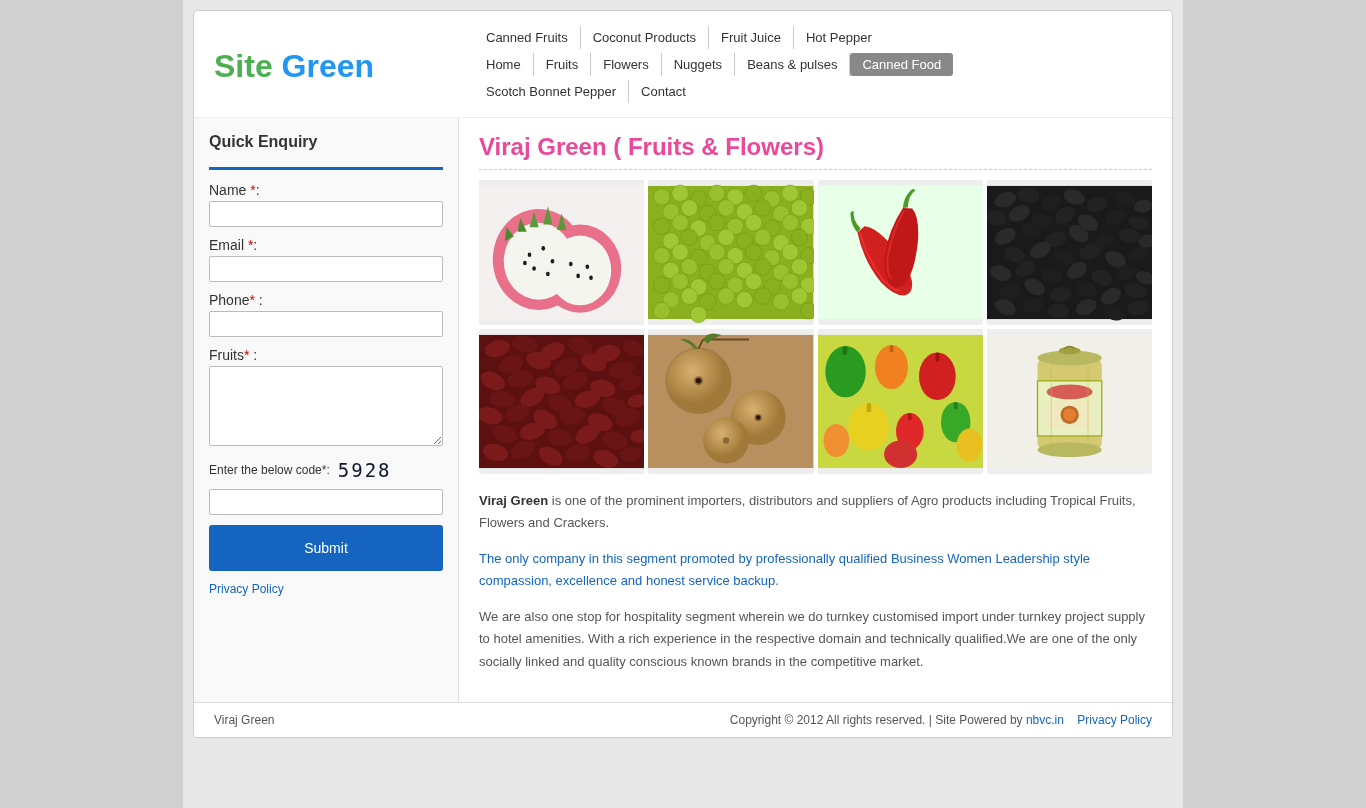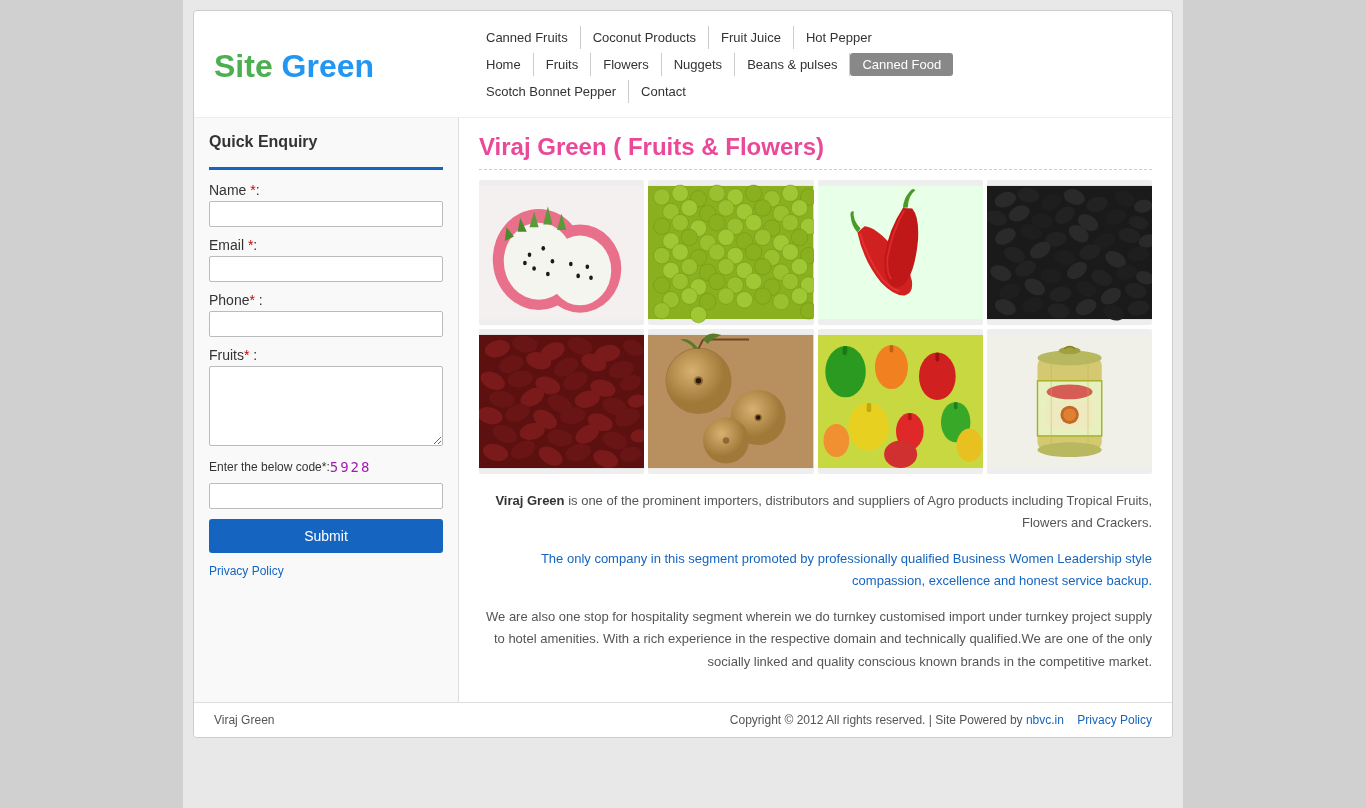--- a/index.html
+++ b/index.html
@@ -113,39 +113,39 @@
       background: #fff;
     }
     .captcha-row {
       display: flex;
       align-items: center;
       margin-bottom: 8px;
       font-size: 12px;
       color: #333;
     }
     .captcha-code {
-      font-size: 14px;
-      color: #a21caf;
-      margin-left: 0;
+      font-size: 19px;
+      color: #0f172a;
+      margin-left: 8px;
       letter-spacing: 2px;
       font-family: monospace;
     }
     .captcha-input {
       width: 100%;
       height: 26px;
       border: 1px solid #bbb;
       border-radius: 2px;
       padding: 2px 5px;
       font-size: 12px;
       margin-bottom: 10px;
       background: #fff;
     }
     .submit-btn {
       width: 100%;
-      height: 34px;
+      height: 46px;
       background: #1565c0;
       color: #fff;
       border: none;
       border-radius: 3px;
       font-size: 14px;
       cursor: pointer;
       margin-bottom: 10px;
     }
     .privacy-link {
       color: #1565c0;
@@ -183,21 +183,20 @@
       width: 100%;
       height: 100%;
     }
 
     
     .desc-block {
       margin-bottom: 14px;
       line-height: 1.7;
       font-size: 13px;
       color: #555;
-      text-align: right;
     }
     .desc-block .brand { font-weight: bold; color: #333; }
     
     .footer {
       border-top: 1px solid #ddd;
       padding: 10px 20px;
       display: flex;
       justify-content: space-between;
       align-items: center;
       background: #fff;

